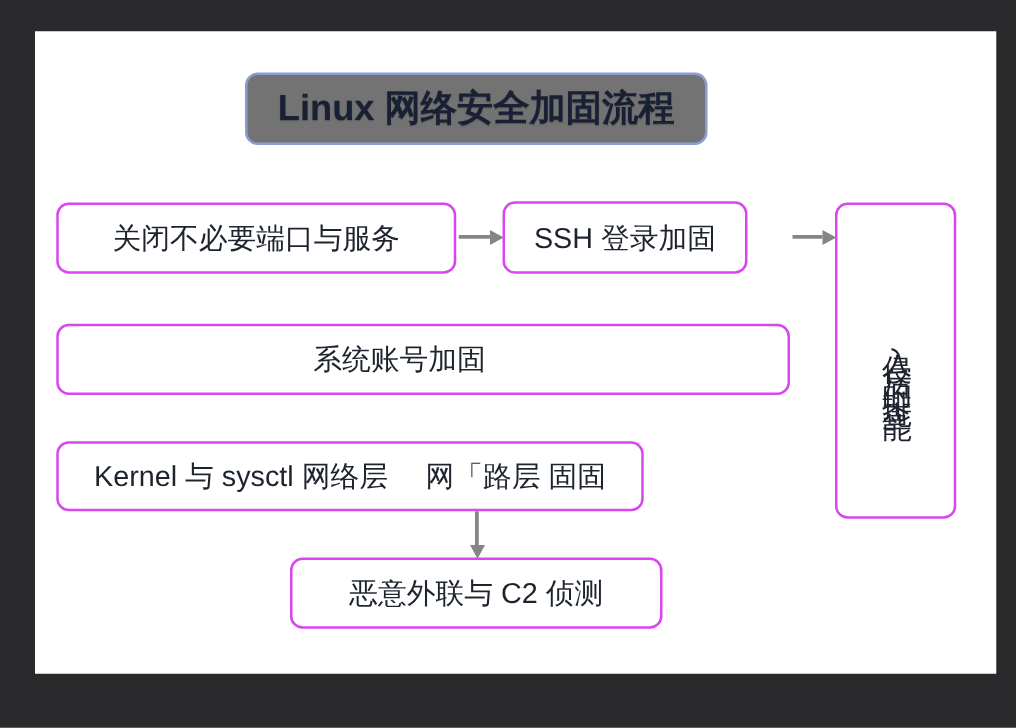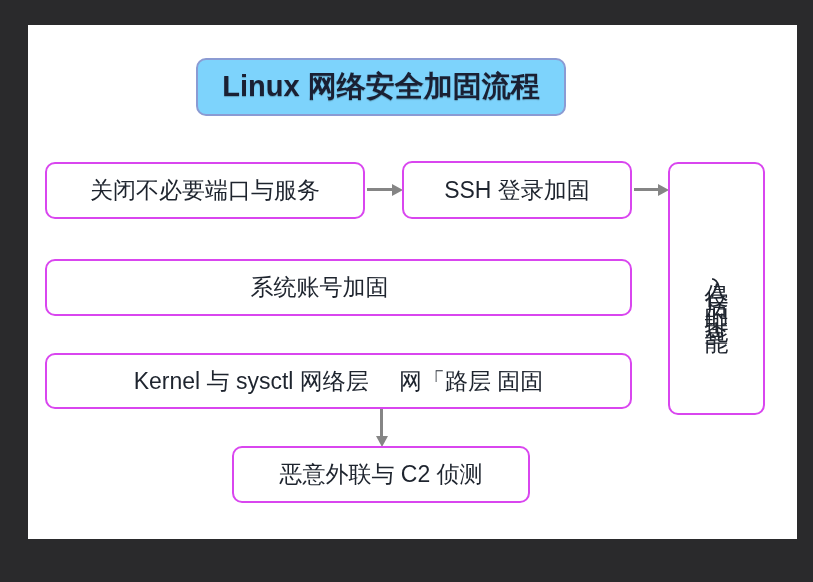--- a/index.html
+++ b/index.html
@@ -32,37 +32,37 @@
     color: #1e242e;
     white-space: nowrap;
     box-sizing: border-box;
   }
   .title-node {
     position: absolute;
     left: 168px;
     top: 33px;
     width: 370px;
     height: 58px;
-    background: #7dd3fc;
+    background: #737373;
     border: 2px solid #8b9bd3;
     border-radius: 10px;
     display: flex;
     align-items: center;
     justify-content: center;
     font-size: 29px;
     font-weight: bold;
     color: #1a2033;
     box-sizing: border-box;
     text-shadow: 0 1px 1px rgba(0,0,0,0.25);
   }
   .node-close-ports { left: 17px;  top: 137px; width: 320px; height: 57px; }
-  .node-ssh         { left: 374px; top: 136px; width: 230px; height: 58px; }
+  .node-ssh         { left: 374px; top: 136px; width: 196px; height: 58px; }
   .node-tall        { left: 640px; top: 137px; width: 97px;  height: 253px; }
   .node-row2        { left: 17px;  top: 234px; width: 587px; height: 57px; text-align: center; }
-  .node-row3        { left: 17px;  top: 328px; width: 587px; height: 56px; justify-content: center; }
+  .node-row3        { left: 17px;  top: 328px; width: 470px; height: 56px; justify-content: center; }
   .node-c2          { left: 204px; top: 421px; width: 298px; height: 57px; }
 
   .vertical-text {
     writing-mode: vertical-rl;
     text-orientation: upright;
     font-size: 24px;
     letter-spacing: 9px;
     line-height: 1;
   }
   .seg-gap-row2 { margin-right: 38px; }

